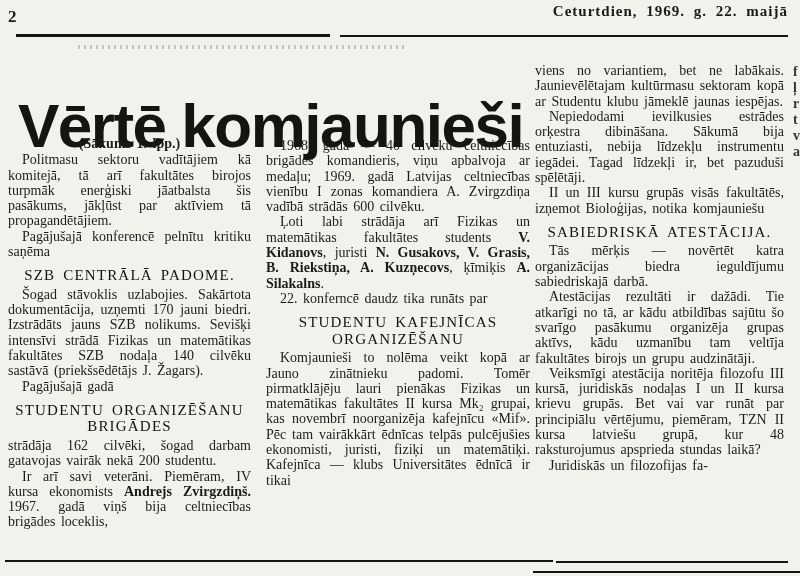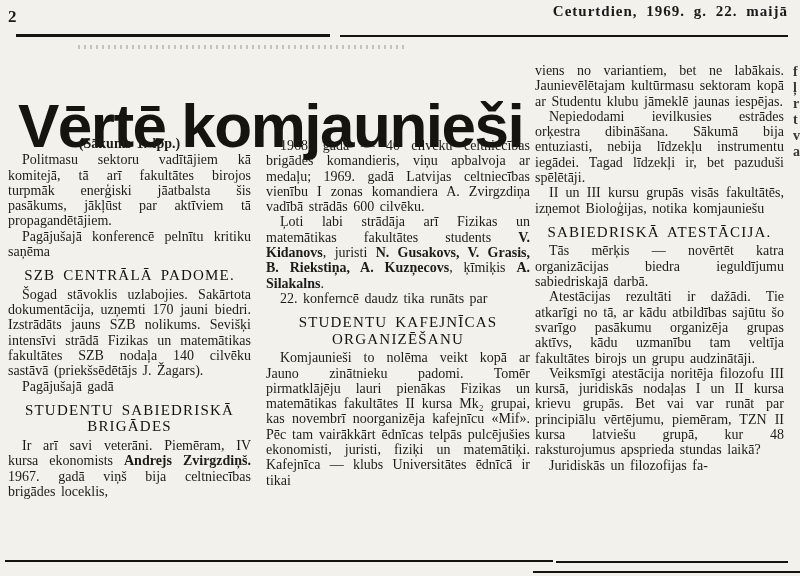--- a/index.html
+++ b/index.html
@@ -90,23 +90,24 @@
   <div class="col col-1">
     <p class="start-note">(Sākums 1. lpp.)</p>
     <p>Politmasu sektoru vadītājiem kā komitejā, tā arī fakultātes birojos turpmāk enerģiski jāatbalsta šis pasākums, jākļūst par aktīviem tā propagandētājiem.</p>
     <p>Pagājušajā konferencē pelnītu kritiku saņēma</p>
     <p class="subhead">
       <span>SZB CENTRĀLĀ PADOME.</span>
     </p>
     <p>Šogad stāvoklis uzlabojies. Sakārtota dokumentācija, uzņemti 170 jauni biedri. Izstrādāts jauns SZB nolikums. Sevišķi intensīvi strādā Fizikas un matemātikas fakultātes SZB nodaļa 140 cilvēku sastāvā (priekšsēdētājs J. Žagars).</p>
     <p>Pagājušajā gadā</p>
     <p class="subhead">
-      <span>STUDENTU SABIEDRISKĀ</span>
+      <span>STUDENTU ORGANIZĒŠANU</span>
       <span>BRIGĀDES</span>
     </p>
+    <p class="flush">strādāja 162 cilvēki, šogad darbam gatavojas vairāk nekā 200 studentu.</p>
     <p>
       <span>Ir arī savi veterāni. Piemēram, IV kursa ekonomists </span><b>Andrejs Zvirgzdiņš.</b><span> 1967. gadā viņš bija celtniecības brigādes loceklis,</span>
     </p>
   </div>
 
   <div class="col col-2">
     <p>1968. gadā — 40 cilvēku celtniecības brigādes komandieris, viņu apbalvoja ar medaļu; 1969. gadā Latvijas celtniecības vienību I zonas komandiera A. Zvirgzdiņa vadībā strādās 600 cilvēku.</p>
     <p>
       <span>Ļoti labi strādāja arī Fizikas un matemātikas fakultātes students </span><b>V. Kidanovs</b><span>, juristi </span><b>N. Gusakovs, V. Grasis, B. Riekstiņa, A. Kuzņecovs</b><span>, ķīmiķis </span><b>A. Silakalns</b><span>.</span>
     </p>

